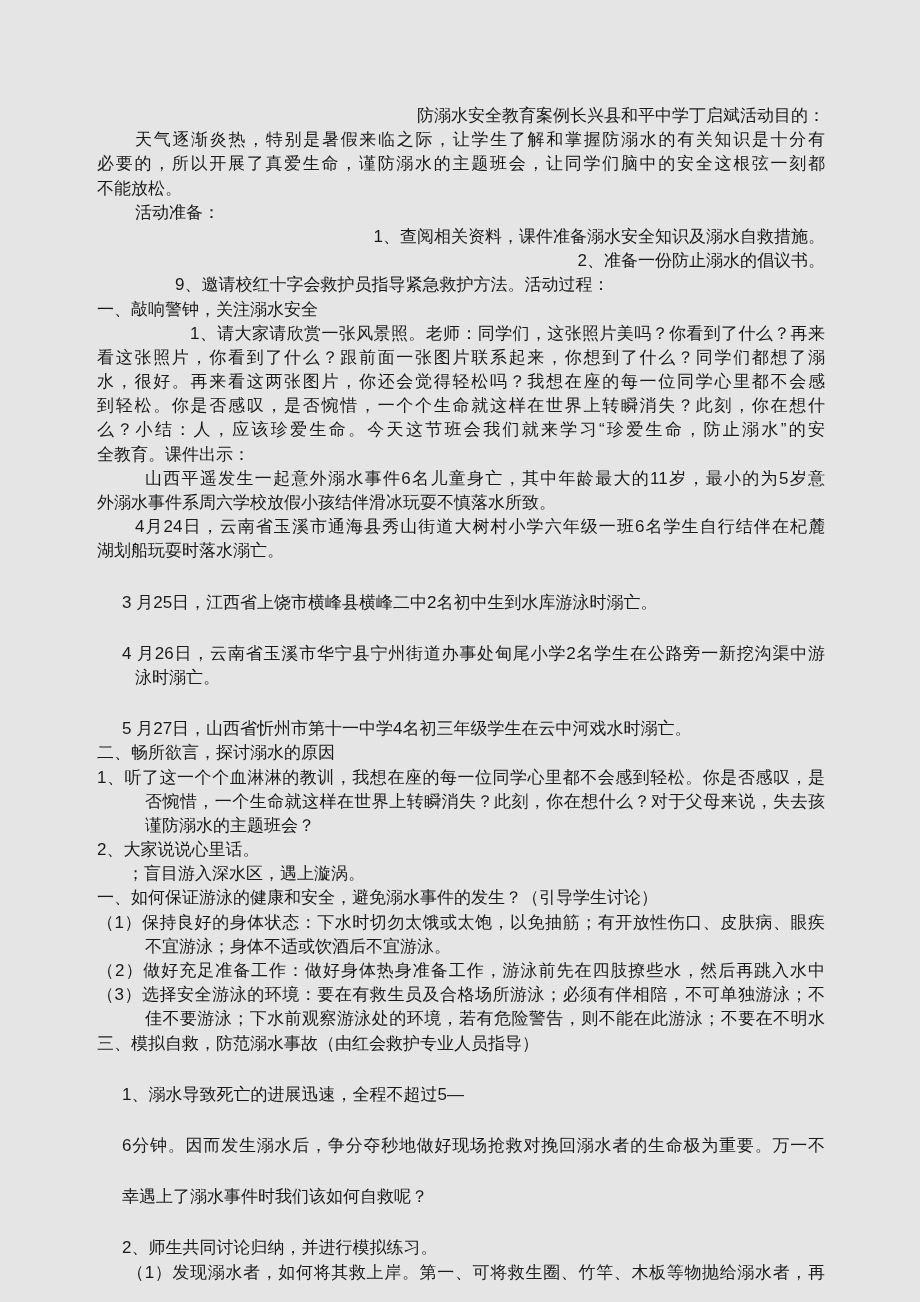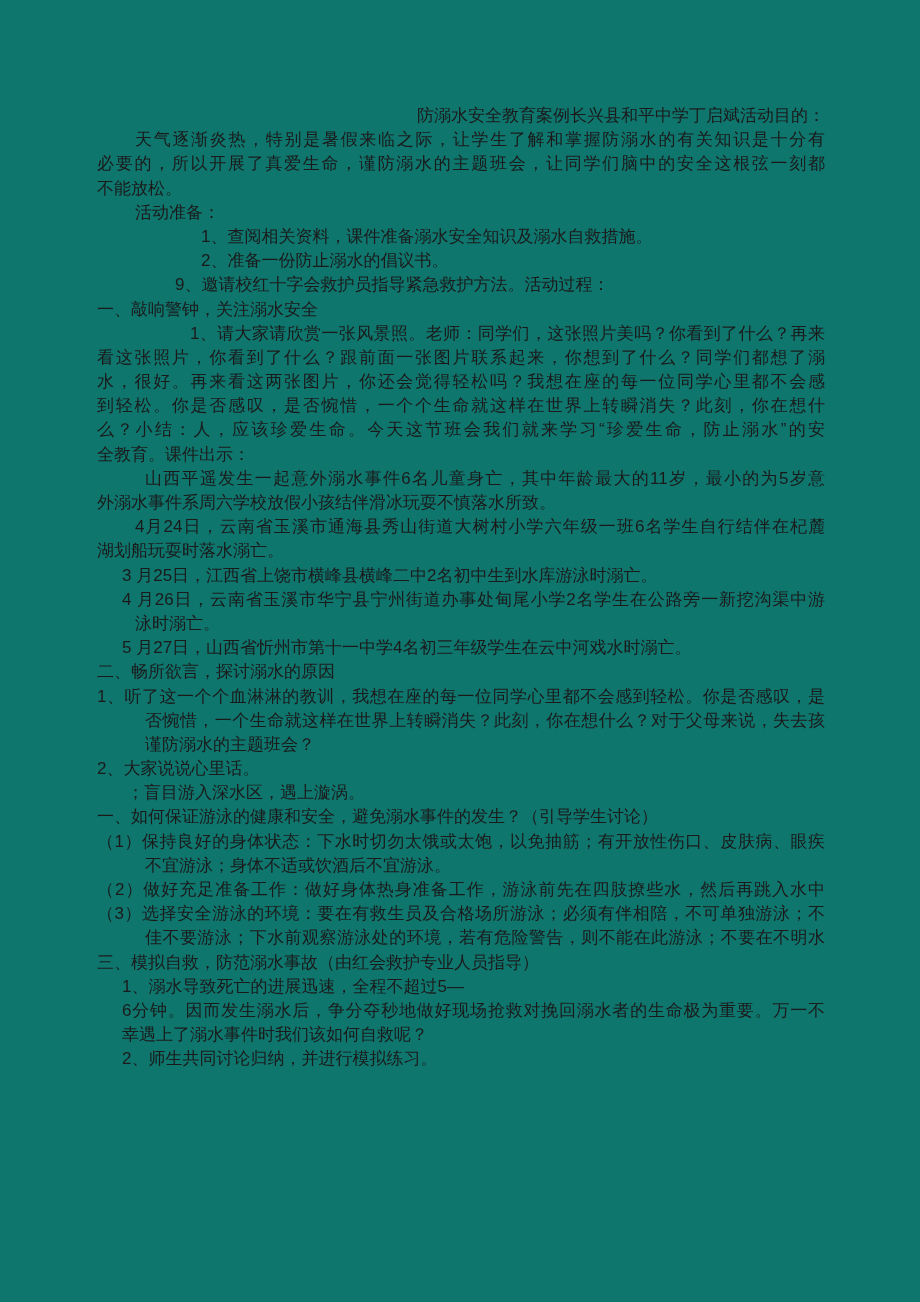--- a/index.html
+++ b/index.html
@@ -5,40 +5,40 @@
   html, body {
     margin: 0;
     padding: 0;
     background: #ffffff;
   }
   .page {
     position: relative;
     box-sizing: border-box;
     width: 920px;
     height: 1302px;
-    background: #0f766e;
+    background: #e5e5e5;
     padding: 104px 95px 0 97px;
     font-family: "Liberation Sans", sans-serif;
     font-size: 17px;
     line-height: 24.2px;
     color: #1a1a1a;
   }
   .ln {
     height: 24.2px;
     overflow: hidden;
   }
   .jf { text-align: justify; text-align-last: justify; }
   .rt { text-align: right; }
-  .ind-a { padding-left: 25px; }   
+  .ind-a { padding-left: 25px; margin-top: 27px; }   
   .ind-b { padding-left: 30px; }   
   .ind-c { padding-left: 38px; }   
   .ind-d { padding-left: 48px; }   
   .ind-e { padding-left: 78px; }
   .ind-f { padding-left: 93px; }
-  .ind-g { padding-left: 104px; }
+  .ind-g { padding-left: 104px; text-align: right; }
 </style>
 </head>
 <body>
 
 <div class="page">
   <div class="ln rt">防溺水安全教育案例长兴县和平中学丁启斌活动目的：</div>
   <div class="ln ind-c jf">天气逐渐炎热，特别是暑假来临之际，让学生了解和掌握防溺水的有关知识是十分有</div>
   <div class="ln jf">必要的，所以开展了真爱生命，谨防溺水的主题班会，让同学们脑中的安全这根弦一刻都</div>
   <div class="ln">不能放松。</div>
   <div class="ln ind-c">活动准备：</div>
@@ -70,13 +70,14 @@
   <div class="ln jf">（1）保持良好的身体状态：下水时切勿太饿或太饱，以免抽筋；有开放性伤口、皮肤病、眼疾</div>
   <div class="ln ind-d">不宜游泳；身体不适或饮酒后不宜游泳。</div>
   <div class="ln jf">（2）做好充足准备工作：做好身体热身准备工作，游泳前先在四肢撩些水，然后再跳入水中</div>
   <div class="ln jf">（3）选择安全游泳的环境：要在有救生员及合格场所游泳；必须有伴相陪，不可单独游泳；不</div>
   <div class="ln ind-d jf">佳不要游泳；下水前观察游泳处的环境，若有危险警告，则不能在此游泳；不要在不明水</div>
   <div class="ln">三、模拟自救，防范溺水事故（由红会救护专业人员指导）</div>
   <div class="ln ind-a">1、溺水导致死亡的进展迅速，全程不超过5—</div>
   <div class="ln ind-a jf">6分钟。因而发生溺水后，争分夺秒地做好现场抢救对挽回溺水者的生命极为重要。万一不</div>
   <div class="ln ind-a">幸遇上了溺水事件时我们该如何自救呢？</div>
   <div class="ln ind-a">2、师生共同讨论归纳，并进行模拟练习。</div>
+  <div class="ln ind-b jf">（1）发现溺水者，如何将其救上岸。第一、可将救生圈、竹竿、木板等物抛给溺水者，再</div>
 </div>
 
 </body></html>

